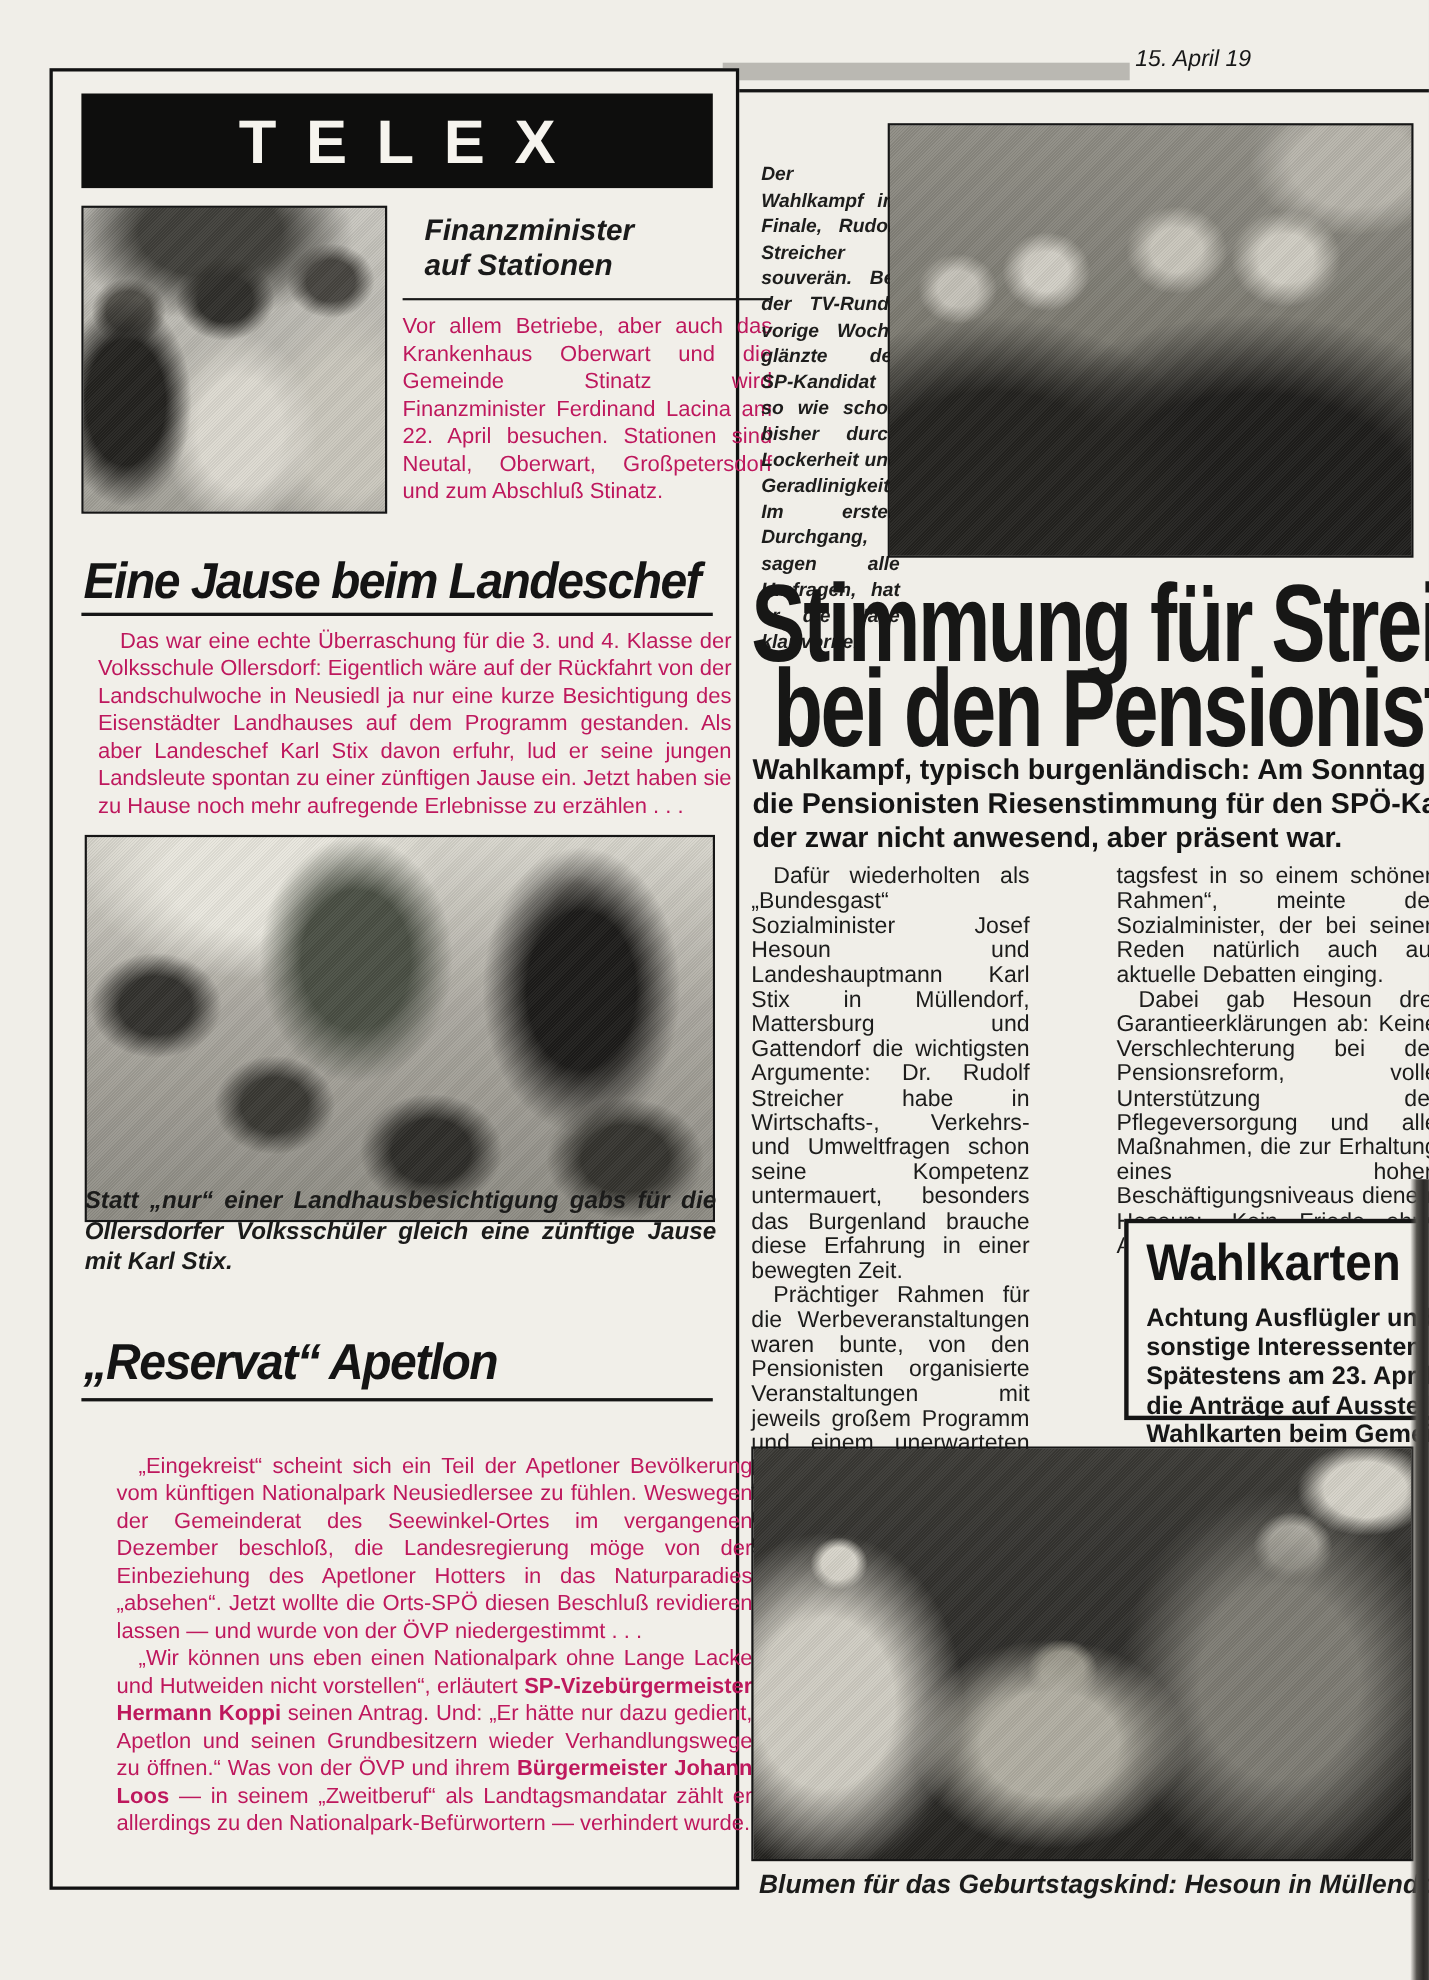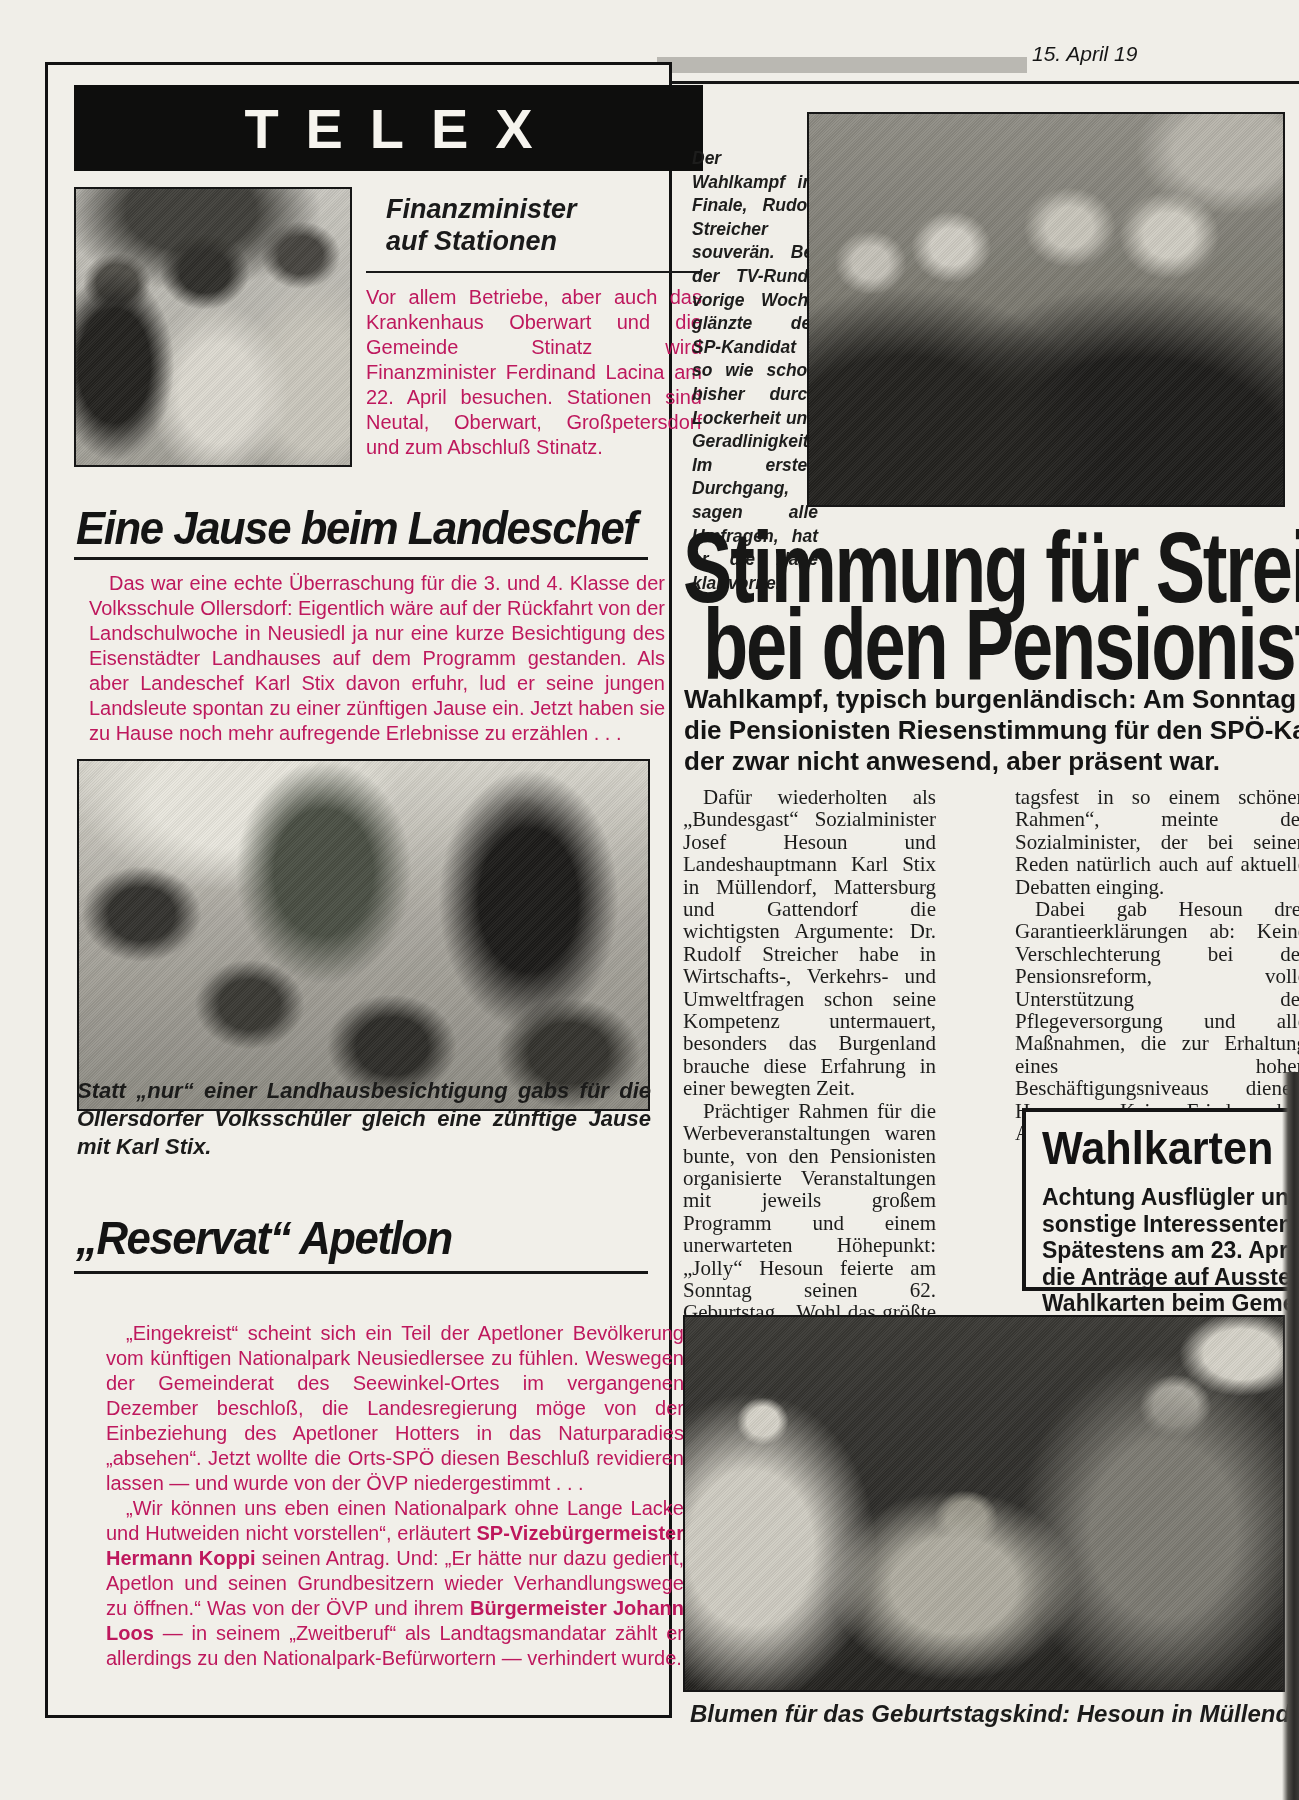--- a/index.html
+++ b/index.html
@@ -12,21 +12,21 @@
   
   .header-bar { position:absolute; left:657px; top:57px; width:370px; height:16px; background:#bab8b2; }
   .header-date { position:absolute; left:1032px; top:42px; font-style:italic; font-size:21px; color:#161616; white-space:nowrap; }
   .header-rule { position:absolute; left:657px; top:81px; width:642px; height:3px; background:#161616; }
 
   
   .telex-box {
     position:absolute; left:45px; top:62px; width:627px; height:1656px;
     border:3px solid #121212; background:#f1efe9;
   }
-  .banner { position:absolute; left:26px; top:20px; width:629px; height:86px; background:#0e0e0d;
+  .banner { position:absolute; left:26px; top:20px; width:574px; height:86px; background:#0e0e0d;
     display:flex; align-items:center; justify-content:center; }
   .banner span { color:#f6f4ee; font-weight:bold; font-size:56px; letter-spacing:.48em; text-indent:.48em; }
 
   .photo { border:2px solid #161616; position:absolute; }
   .photo::after { content:""; position:absolute; inset:0;
     background:repeating-linear-gradient(135deg, rgba(255,255,255,.05) 0 1px, rgba(0,0,0,.06) 1px 2px); }
 
   .photo1 { left:26px; top:122px; width:278px; height:280px;
     background:
       radial-gradient(60px 95px at 14% 64%, #23221f 0 60%, transparent 100%),
@@ -88,21 +88,21 @@
   .main-head { position:absolute; font-size:100px; line-height:1; font-weight:900;
     letter-spacing:-3px; color:#171716; white-space:nowrap;
     transform:scaleX(.74); transform-origin:left top; }
   .main-head1 { left:683px; top:517px; }
   .main-head2 { left:703px; top:594px; }
 
   .lead { position:absolute; left:684px; top:684px; width:760px;
     font-size:26px; line-height:31px; font-weight:bold; color:#141414; }
   .lead div { white-space:nowrap; }
 
-  .scol { position:absolute; font-family:Liberation Serif, serif;
+  .scol { position:absolute; font-family:Liberation Sans, sans-serif;
     font-size:21px; line-height:22.4px; text-align:justify; color:#1c1c1b; }
   .scol p { margin:0; }
   .scol1 { left:683px; top:786px; width:253px; }
   .scol2 { left:1015px; top:786px; width:292px; }
 
   .wbox { position:absolute; left:1022px; top:1108px; width:372px; height:183px;
     border:4px solid #151515; padding:8px 0 0 16px; background:#f2f0ea; }
   .wbox-title { font-size:47px; font-weight:900; letter-spacing:0; color:#131313;
     transform:scaleX(.92); transform-origin:left; white-space:nowrap; }
   .wbox-body { margin-top:9px; width:360px; font-size:23px; line-height:26.5px; font-weight:bold; color:#161616; }

